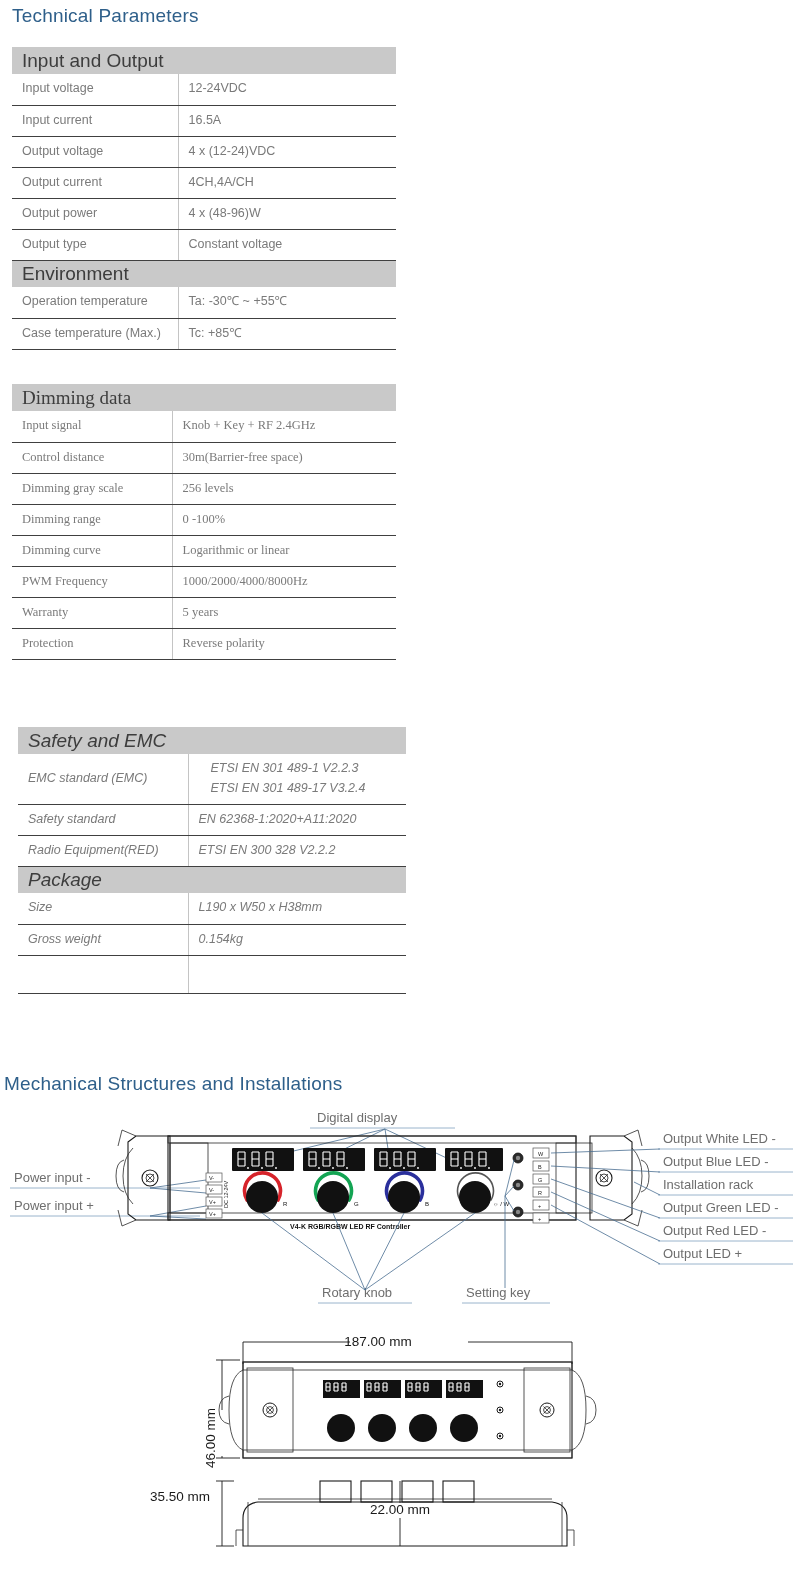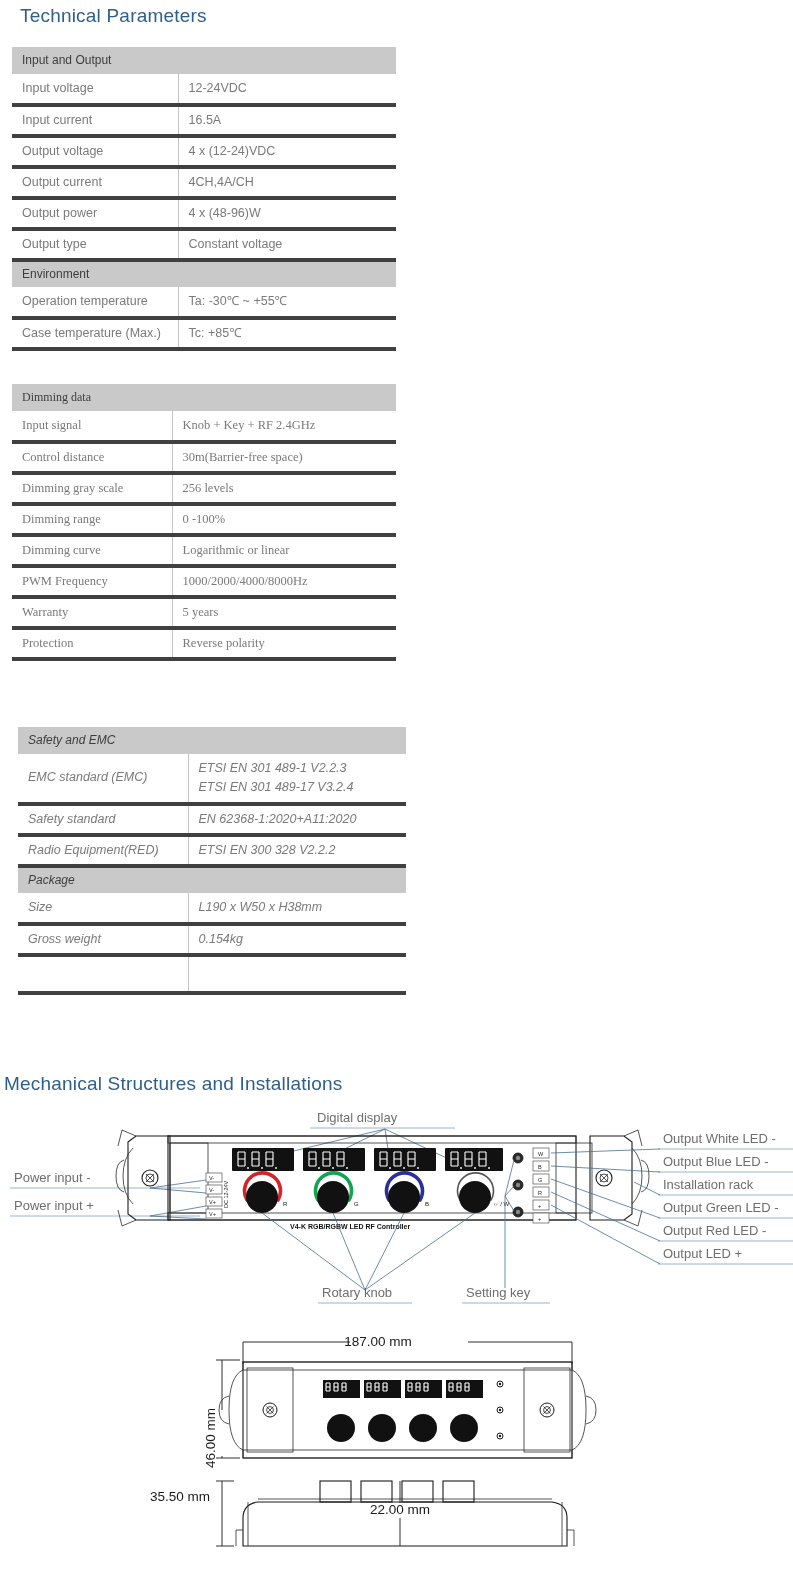--- a/index.html
+++ b/index.html
@@ -15,53 +15,53 @@
   }
 
   
   .section-heading {
     color: #2e5f8a;
     font-size: 19px;
     font-weight: 400;
     letter-spacing: 0.2px;
     white-space: nowrap;
   }
-  #heading-technical { position: absolute; left: 20px; top: 5px; }
+  #heading-technical { position: absolute; left: 12px; top: 5px; }
   #heading-mechanical { position: absolute; left: 4px; top: 1073px; }
 
   
   .spec-table {
     position: absolute;
     border-collapse: collapse;
     table-layout: fixed;
   }
   .spec-table td {
     padding: 0 0 0 10px;
     vertical-align: middle;
     font-size: 12.5px;
     font-weight: 400;
     color: #7a7a7a;
-    border-bottom: 4px solid #404040;
+    border-bottom: 1px solid #404040;
     line-height: 1.25;
   }
   .spec-table td.label { border-right: 1px solid #c4c4c4; }
   .spec-table tr.band td {
     background: #c9c9c9;
     color: #3d3d3d;
-    font-size: 12px;
+    font-size: 19px;
     border-right: none;
     border-bottom: none;
     height: 27px;
     padding-left: 10px;
   }
   .spec-table tr.band td.label { border-right: none; }
   .spec-table tr.row td { height: 31px; }
   .spec-table tr.row-tall td { height: 50px; }
   .spec-table tr.row-empty td { height: 38px; }
-  .stacked span { display: block; line-height: 1.55; }
+  .stacked span { display: block; line-height: 1.55; margin-left: 12px; }
 
   
   #table-io { left: 12px; top: 47px; width: 384px; }
   #table-io col.c1 { width: 166px; }
   
   #table-dimming { left: 12px; top: 384px; width: 384px; font-family: Liberation Serif, serif; }
   #table-dimming col.c1 { width: 160px; }
   
   #table-safety { left: 18px; top: 727px; width: 388px; font-style: italic; }
   #table-safety col.c1 { width: 170px; }

